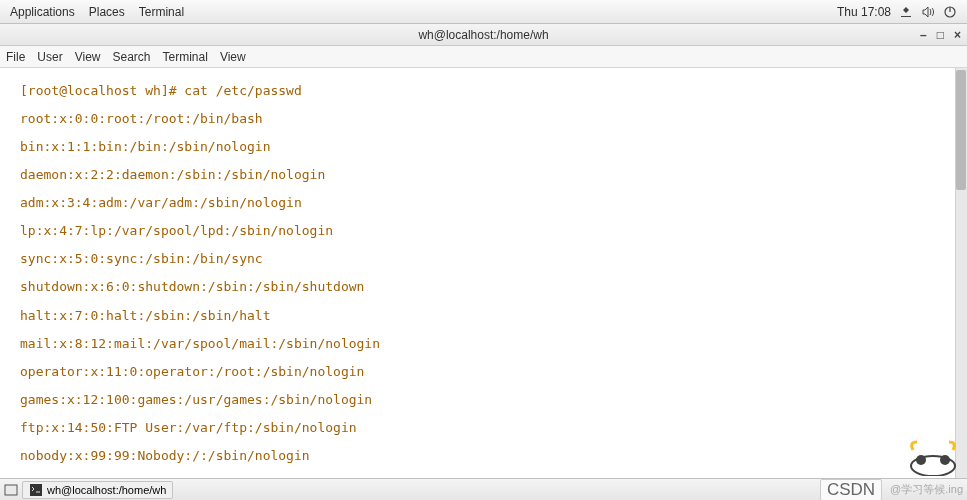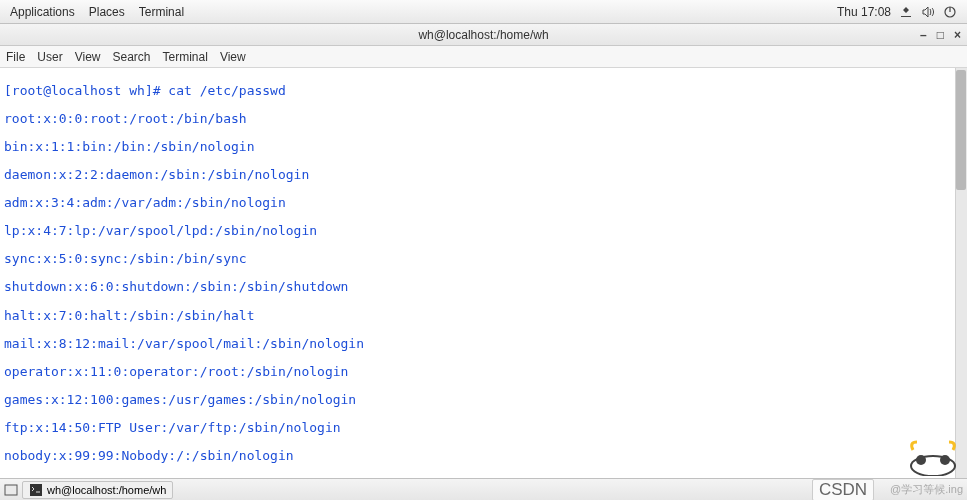--- a/index.html
+++ b/index.html
@@ -64,25 +64,25 @@
       padding: 0 6px;
       gap: 12px;
       font-size: 12px;
       color: #333;
     }
     .menubar span { cursor: pointer; }
 
     
     .terminal {
       background: #ffffff;
-      color: #1d4ed8;
+      color: #a16207;
       font-family: "DejaVu Sans Mono", "Liberation Mono", monospace;
       font-size: 13px;
       line-height: 1.08;
-      padding: 2px 4px;
+      padding: 2px 20px;
       height: calc(100% - 24px - 22px - 22px - 22px);
       overflow: hidden;
       white-space: pre;
       position: relative;
     }
     .terminal-scrollbar {
       position: absolute;
       right: 0;
       top: 0;
       bottom: 0;
@@ -128,21 +128,21 @@
     }
     .bottom-panel .spacer { flex: 1; }
     .watermark-box {
       border: 1px solid #ccc;
       padding: 0 6px;
       font-size: 17px;
       color: #666;
       background: #fafafa;
       border-radius: 2px;
     }
-    .watermark-text { color: #aaa; font-size: 11px; margin-left: 12px; }
+    .watermark-text { color: #aaa; font-size: 11px; margin-left: 4px; }
     .corner-decor {
       position: absolute;
       right: 4px;
       bottom: 24px;
       width: 60px;
       height: 40px;
       opacity: 0.85;
       pointer-events: none;
     }
   </style>

